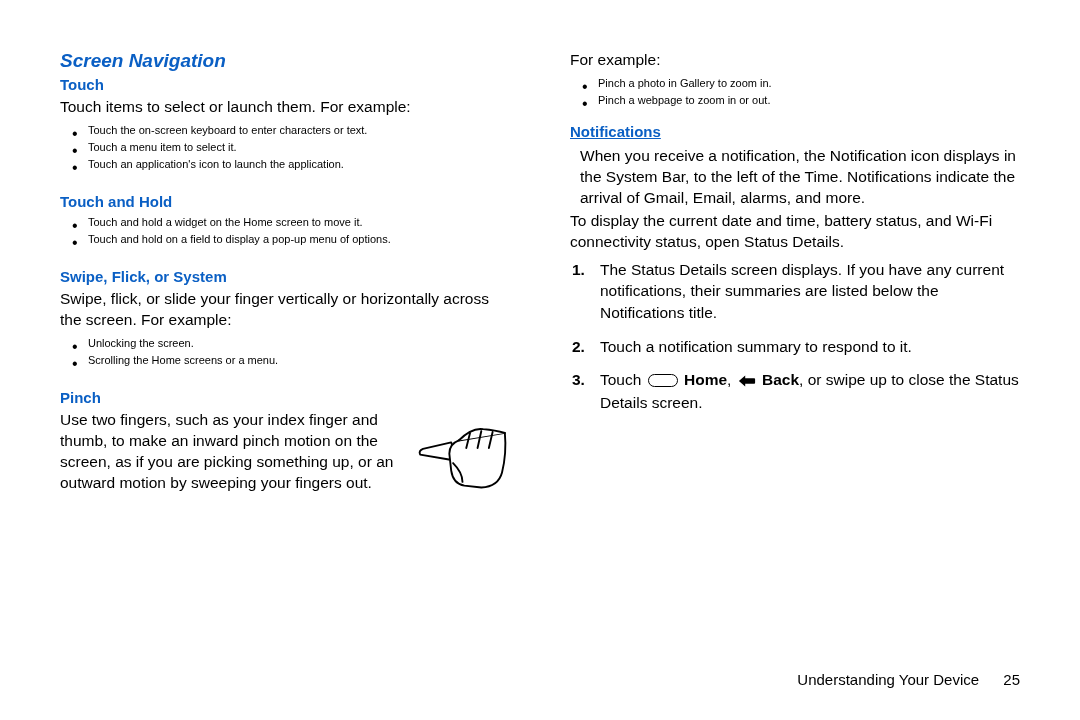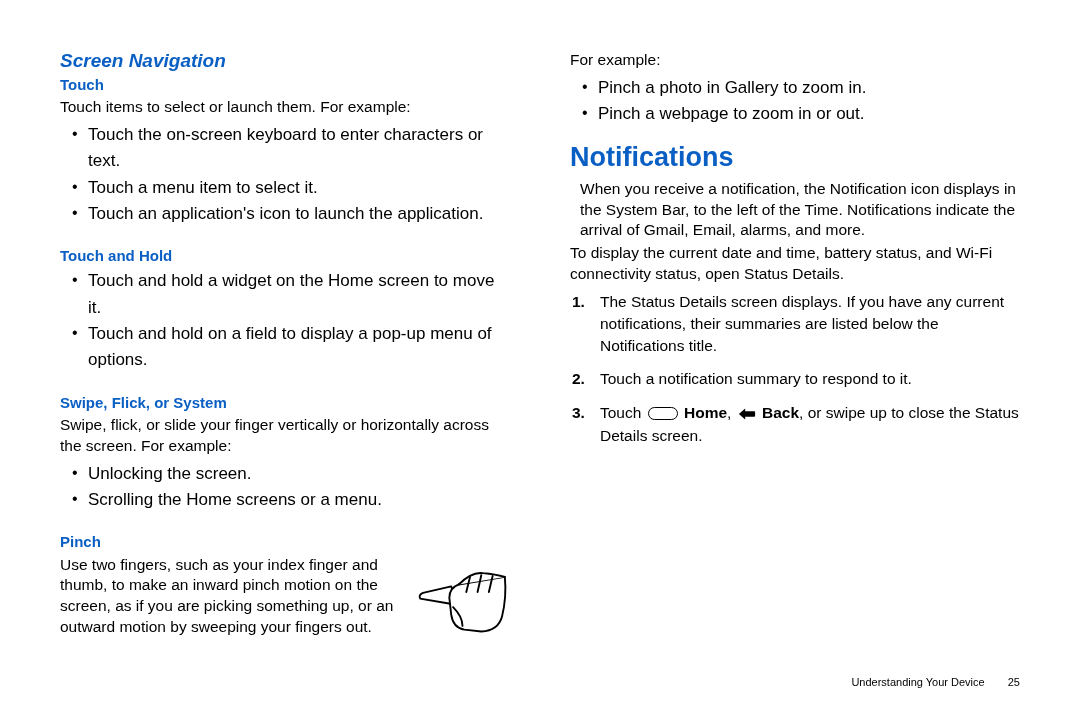--- a/index.html
+++ b/index.html
@@ -31,37 +31,38 @@
   .sub-heading {
     color: #0a5fc4;
     font-weight: bold;
     font-size: 15px;
     margin-top: 20px;
     margin-bottom: 4px;
   }
   .major-heading {
     color: #0a5fc4;
     font-weight: bold;
-    font-size: 27px;
+    font-size: 15px;
     margin-top: 14px;
     margin-bottom: 6px;
+    text-decoration: underline;
   }
   .body-text {
     font-size: 15.5px;
     line-height: 1.35;
     margin-bottom: 2px;
   }
   ul.bullets {
     list-style: none;
     padding-left: 18px;
     margin-top: 4px;
     margin-bottom: 6px;
   }
   ul.bullets li {
-    font-size: 17px;
+    font-size: 11px;
     line-height: 1.55;
     font-family: "Arial Narrow", Arial, sans-serif;
     padding-left: 10px;
     position: relative;
   }
   ul.bullets li::before {
     content: "•";
     position: absolute;
     left: -6px;
     font-size: 16px;
@@ -94,21 +95,21 @@
   .hand-icon {
     width: 95px;
     height: 80px;
     flex-shrink: 0;
     margin-top: 6px;
   }
   .footer {
     position: absolute;
     bottom: 32px;
     right: 60px;
-    font-size: 11px;
+    font-size: 15px;
   }
   .footer .pgnum { margin-left: 20px; }
   .icon-inline {
     display: inline-block;
     vertical-align: middle;
     margin: 0 2px;
   }
   .home-icon {
     width: 30px; height: 13px;
     border: 1.5px solid #000;

